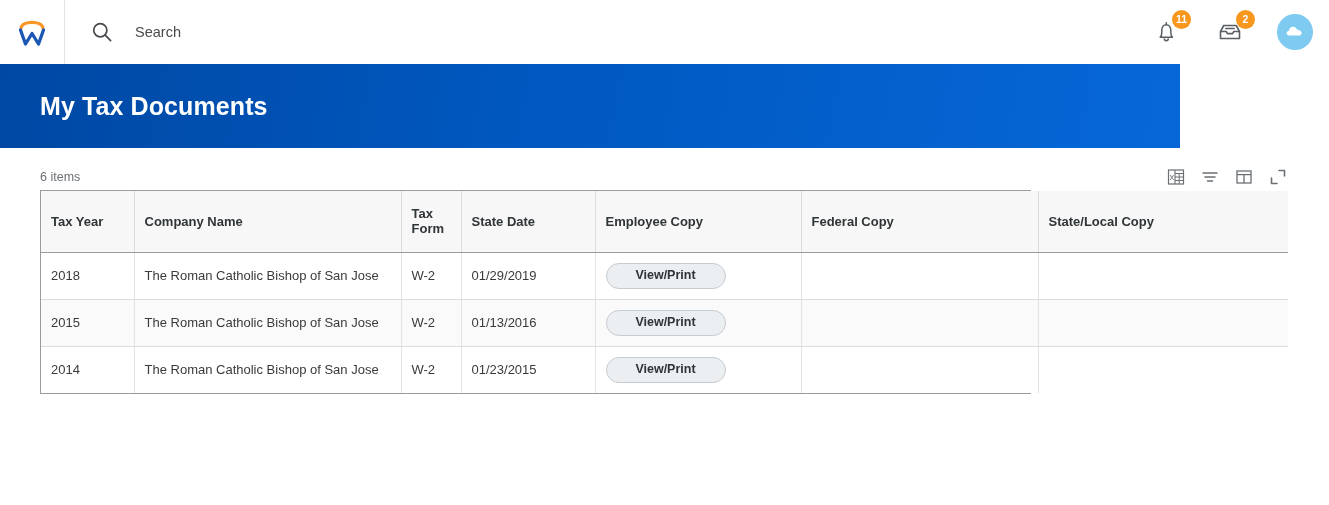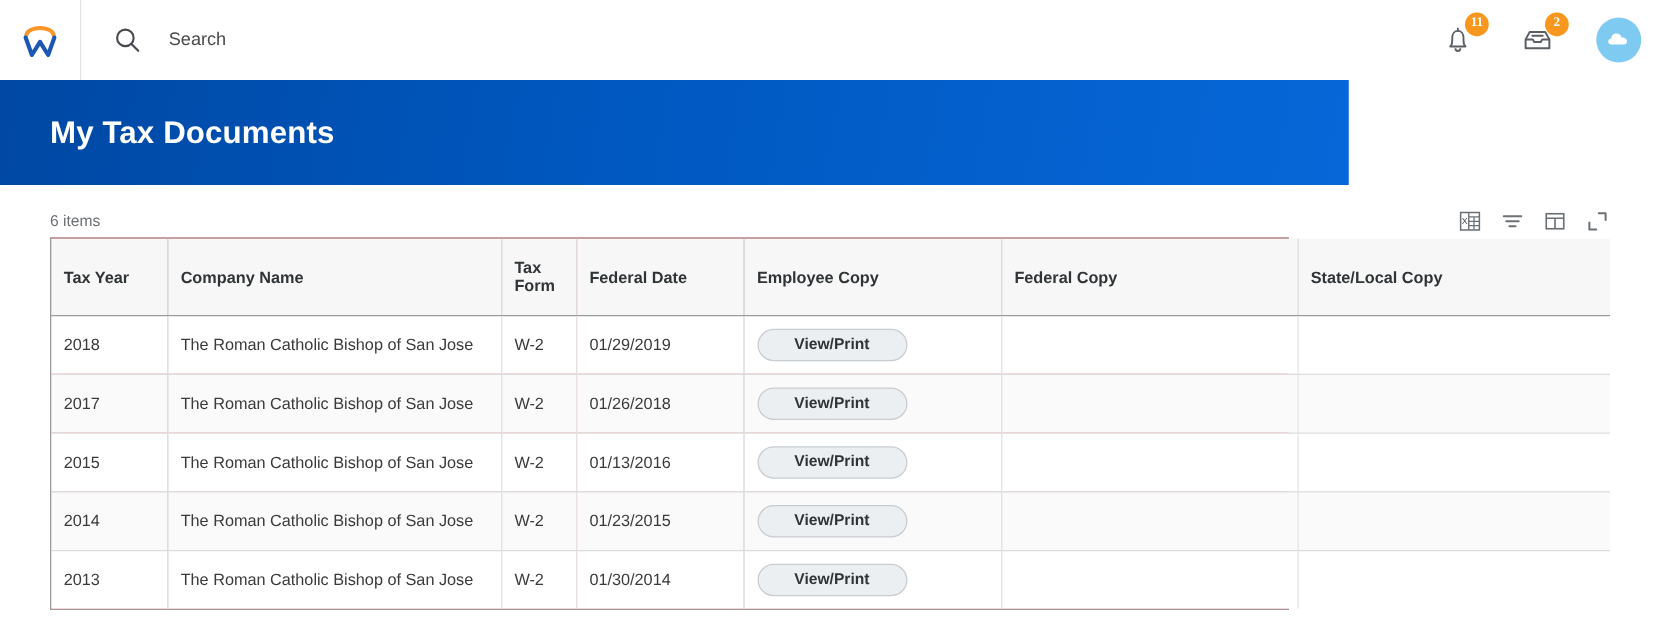--- a/index.html
+++ b/index.html
@@ -53,33 +53,33 @@
     cursor: pointer; background: none; border: none; padding: 0;
   }
   .badge {
     position: absolute; top: -5px; right: -8px;
     min-width: 19px; height: 19px; padding: 0 4px;
     border-radius: 10px;
     background: #f8971d; color: #ffffff;
     font-size: 10.5px; font-weight: bold;
     display: flex; align-items: center; justify-content: center;
     line-height: 1;
-    font-family: Liberation Serif, serif;
+    font-family: Liberation Sans, sans-serif;
   }
   .avatar {
     width: 36px; height: 36px; border-radius: 50%;
     background: #7ecaf0;
     display: flex; align-items: center; justify-content: center;
     cursor: pointer;
   }
 
   
   .page-banner {
     position: absolute; top: 64px; left: 0;
-    width: 1079px; height: 84px;
+    width: 1180px; height: 84px;
     background: linear-gradient(100deg, #0048a3 0%, #0058c0 45%, #0767d8 100%);
     display: flex; align-items: center;
   }
   .page-title {
     color: #ffffff;
     font-size: 25px;
     font-weight: bold;
     padding-left: 40px;
     letter-spacing: 0.1px;
   }
@@ -276,41 +276,32 @@
   <div class="table-wrap">
     <table class="grid">
       <thead>
         <tr>
           <th class="col-taxyear cell-pad-left">Tax Year</th>
           <th class="col-company cell-pad-left">Company Name</th>
           <th class="col-taxform cell-pad-left">
             <span>Tax</span><br>
             <span>Form</span>
           </th>
-          <th class="col-issued cell-pad-left">Federal Date</th>
+          <th class="col-issued cell-pad-left">State Date</th>
           <th class="col-employee cell-pad-left">Employee Copy</th>
           <th class="col-federal cell-pad-left">Federal Copy</th>
           <th class="col-state cell-pad-left">State/Local Copy</th>
         </tr>
       </thead>
       <tbody id="table-body">
           <tr>
             <td class="col-taxyear cell-pad-left">2018</td>
             <td class="col-company cell-pad-left">The Roman Catholic Bishop of San Jose</td>
             <td class="col-taxform cell-pad-left">W-2</td>
             <td class="col-issued cell-pad-left">01/29/2019</td>
-            <td class="col-employee cell-pad-left"><button class="viewprint-btn">View/Print</button></td>
-            <td class="col-federal cell-pad-left"></td>
-            <td class="col-state cell-pad-left"></td>
-          </tr>
-          <tr>
-            <td class="col-taxyear cell-pad-left">2017</td>
-            <td class="col-company cell-pad-left">The Roman Catholic Bishop of San Jose</td>
-            <td class="col-taxform cell-pad-left">W-2</td>
-            <td class="col-issued cell-pad-left">01/26/2018</td>
             <td class="col-employee cell-pad-left"><button class="viewprint-btn">View/Print</button></td>
             <td class="col-federal cell-pad-left"></td>
             <td class="col-state cell-pad-left"></td>
           </tr>
           <tr>
             <td class="col-taxyear cell-pad-left">2015</td>
             <td class="col-company cell-pad-left">The Roman Catholic Bishop of San Jose</td>
             <td class="col-taxform cell-pad-left">W-2</td>
             <td class="col-issued cell-pad-left">01/13/2016</td>
             <td class="col-employee cell-pad-left"><button class="viewprint-btn">View/Print</button></td>
@@ -319,26 +310,17 @@
           </tr>
           <tr>
             <td class="col-taxyear cell-pad-left">2014</td>
             <td class="col-company cell-pad-left">The Roman Catholic Bishop of San Jose</td>
             <td class="col-taxform cell-pad-left">W-2</td>
             <td class="col-issued cell-pad-left">01/23/2015</td>
             <td class="col-employee cell-pad-left"><button class="viewprint-btn">View/Print</button></td>
             <td class="col-federal cell-pad-left"></td>
             <td class="col-state cell-pad-left"></td>
           </tr>
-          <tr>
-            <td class="col-taxyear cell-pad-left">2013</td>
-            <td class="col-company cell-pad-left">The Roman Catholic Bishop of San Jose</td>
-            <td class="col-taxform cell-pad-left">W-2</td>
-            <td class="col-issued cell-pad-left">01/30/2014</td>
-            <td class="col-employee cell-pad-left"><button class="viewprint-btn">View/Print</button></td>
-            <td class="col-federal cell-pad-left"></td>
-            <td class="col-state cell-pad-left"></td>
-          </tr>
         </tbody>
     </table>
   </div>
 
 </div>
 
 </body></html>

